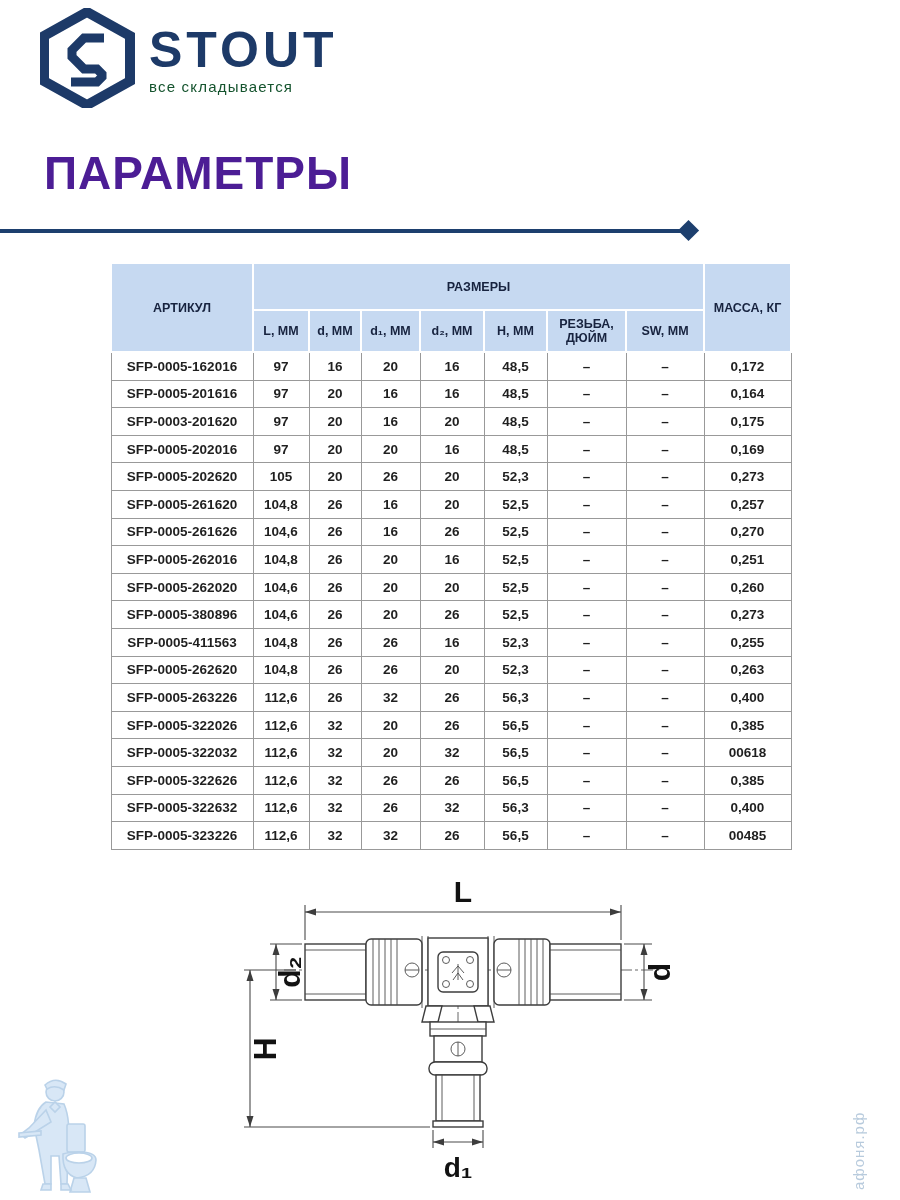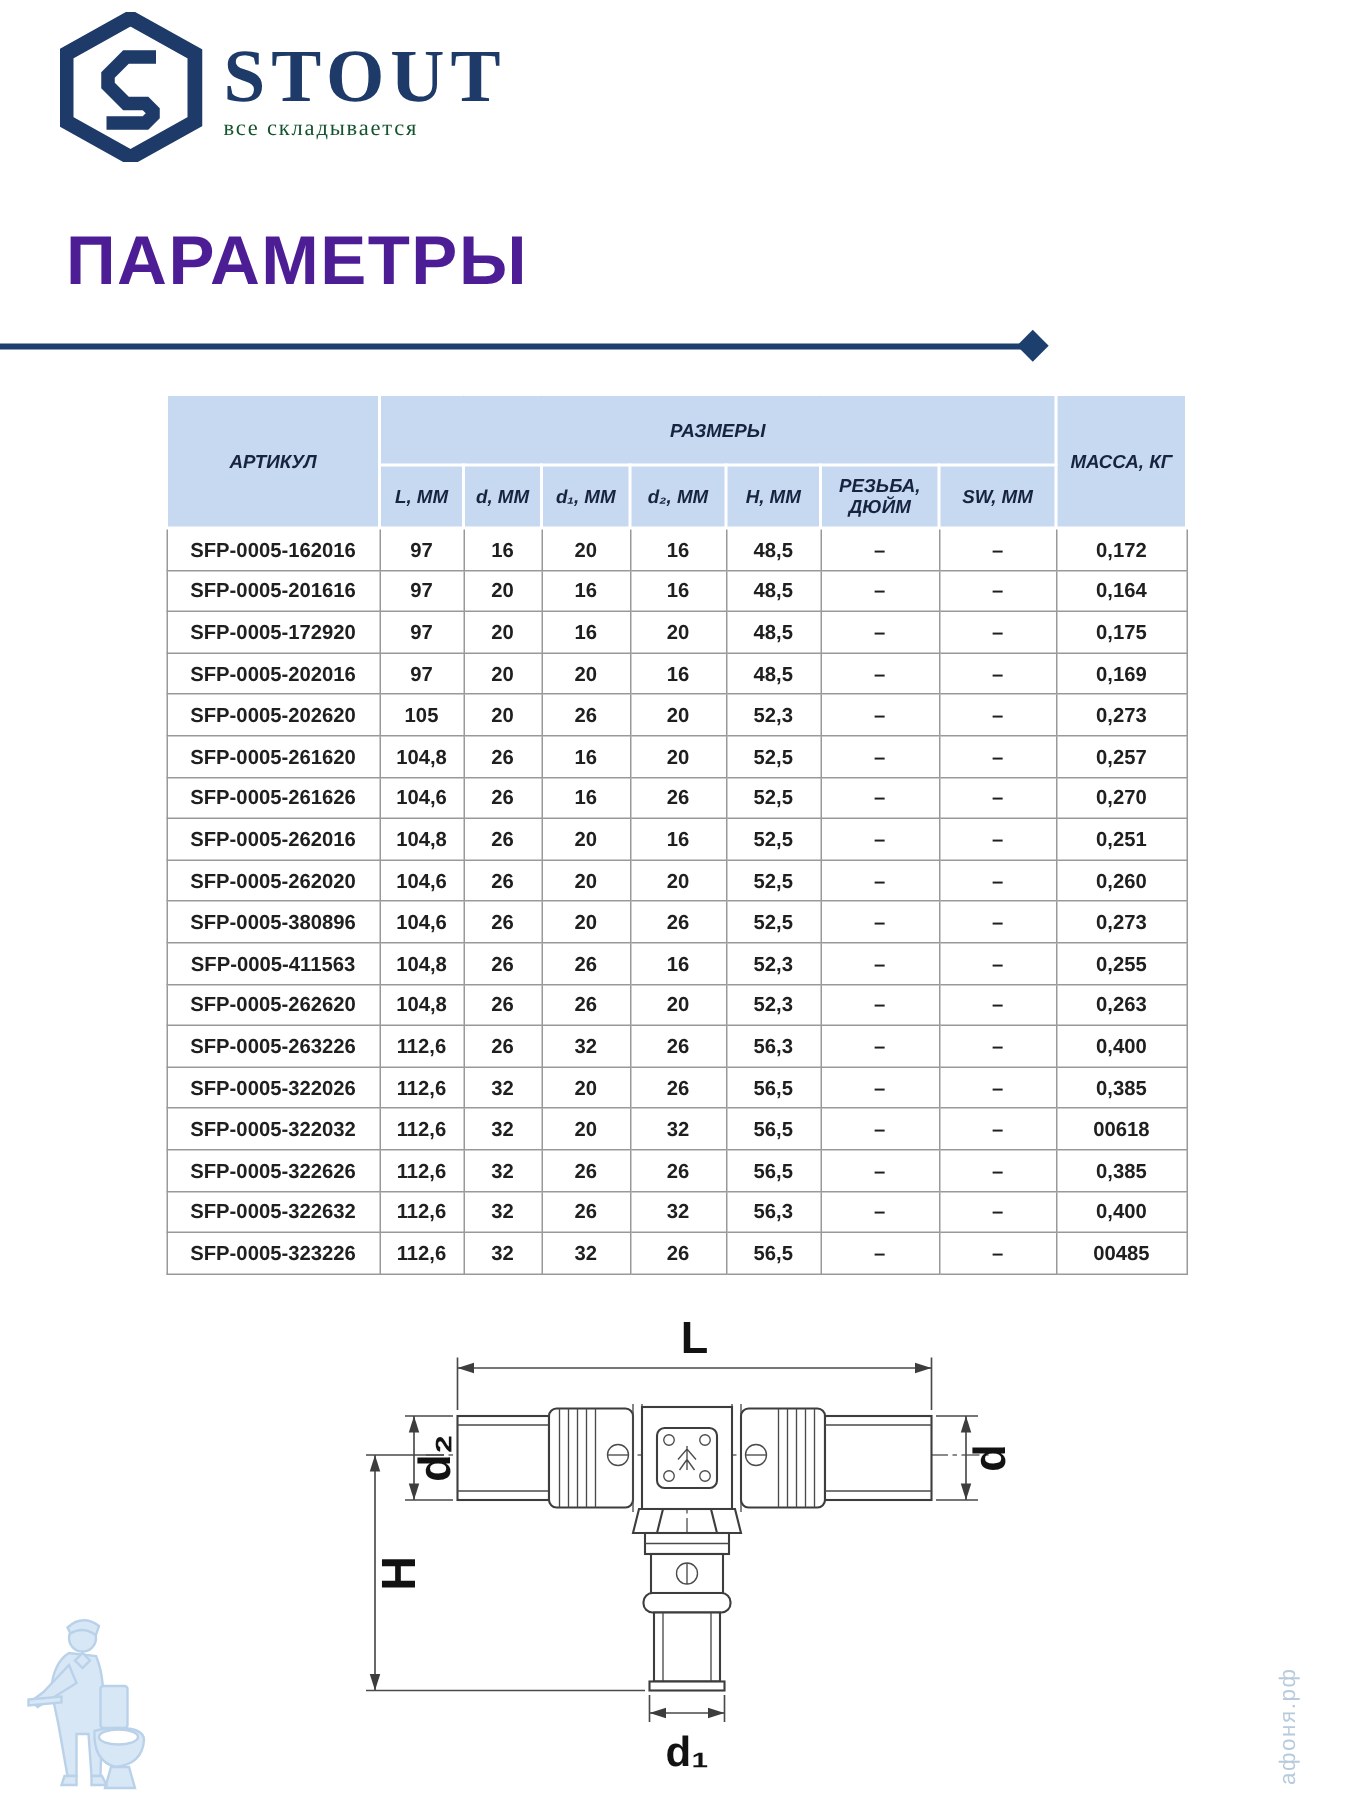--- a/index.html
+++ b/index.html
@@ -2,21 +2,21 @@
 <html><head>
 <meta charset="utf-8">
 <style>
   html,body{margin:0;padding:0;background:#fff;}
   .page{
     position:relative;width:900px;height:1200px;background:#fff;overflow:hidden;
     font-family:"Liberation Sans","DejaVu Sans",sans-serif;
   }
   
   .brand{position:absolute;left:40px;top:8px;display:flex;align-items:flex-start;}
-  .brand-text{padding-top:20px;margin-left:14px;font-family:Liberation Serif, serif;}
+  .brand-text{padding-top:20px;margin-left:14px;}
   .brand-name{font-size:50px;font-weight:700;color:#1d3a68;letter-spacing:4px;line-height:44px;}
   .brand-tagline{font-size:15px;color:#14532d;letter-spacing:1.2px;margin-top:6px;}
   
   .page-title{
     position:absolute;left:44px;top:146px;margin:0;
     font-size:46px;font-weight:800;color:#4c1d95;letter-spacing:1px;
   }
   
   .divider{position:absolute;left:0;top:229px;width:686px;height:4px;background:#1d3f6e;}
   .divider .diamond{
@@ -25,21 +25,20 @@
   }
   
   .params-table{
     position:absolute;left:110px;top:262px;width:680px;
     border-collapse:collapse;table-layout:fixed;
   }
   .params-table th{
     background:#c6d9f1;color:#17233f;border:2px solid #fff;
     font-size:12.5px;font-weight:700;text-align:center;vertical-align:middle;
     padding:2px 3px;
-    font-style:italic;
   }
   .params-table thead tr.group-row th{height:41px;}
   .params-table thead tr.sub-row th{height:36px;}
   .params-table td{
     border:1px solid #999;background:#fff;color:#1f1f1f;
     font-size:13.5px;font-weight:700;text-align:center;vertical-align:middle;
     height:26.6px;padding:0 2px;
   }
   
   .diagram{position:absolute;left:226px;top:872px;}
@@ -123,21 +122,21 @@
           <td>97</td>
           <td>20</td>
           <td>16</td>
           <td>16</td>
           <td>48,5</td>
           <td>–</td>
           <td>–</td>
           <td>0,164</td>
         </tr>
         <tr>
-          <td>SFP-0005-172920</td>
+          <td>SFP-0003-201620</td>
           <td>97</td>
           <td>20</td>
           <td>16</td>
           <td>20</td>
           <td>48,5</td>
           <td>–</td>
           <td>–</td>
           <td>0,175</td>
         </tr>
         <tr>

